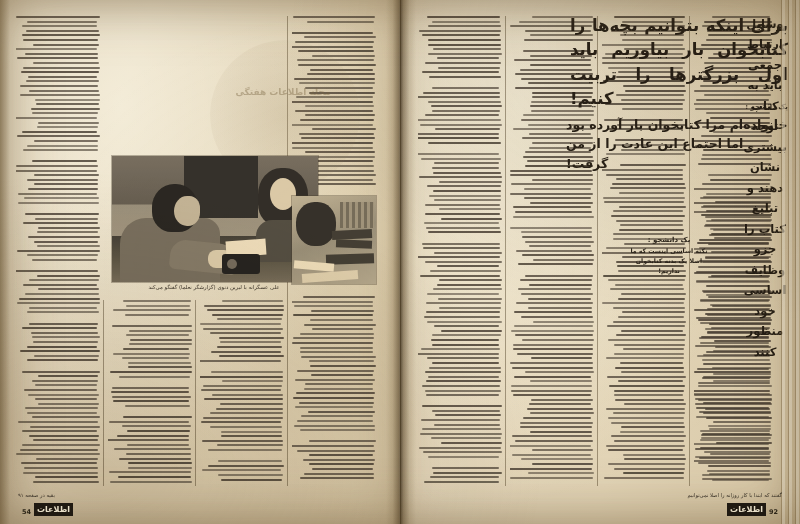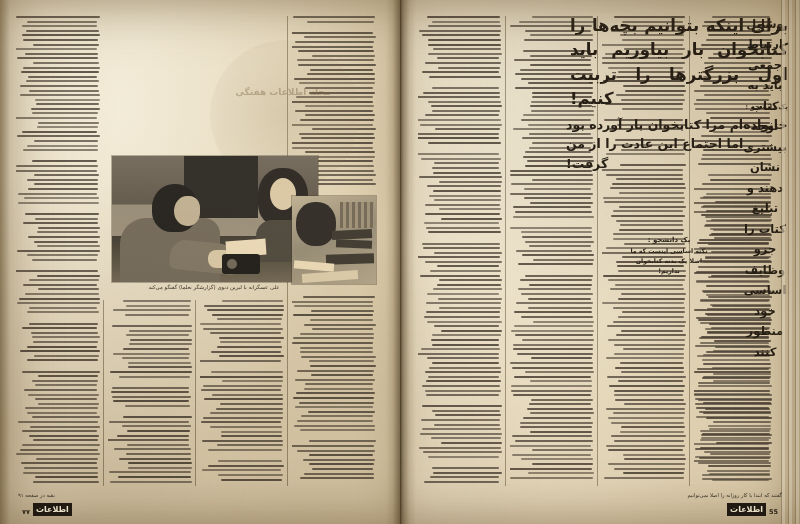--- a/index.html
+++ b/index.html
@@ -561,21 +561,21 @@
     </div>
 
   <div class="rule-v" style="left:103px;top:300px;height:186px;"></div>
   <div class="rule-v" style="left:195px;top:300px;height:186px;"></div>
   <div class="rule-v" style="left:287px;top:16px;height:470px;"></div>
 
   <div class="contd" id="contd-left">بقیه در صفحه ۹۱</div>
 
   <div class="folio" id="folio-left">
     <span class="logo">اطلاعات</span>
-    <span class="pageno">۷۷</span>
+    <span class="pageno">54</span>
   </div>
 
   <div id="rp-headline">وسایل ارتباط جمعی باید به کتاب توجه بیشتری نشان دهند و تبلیغ کتاب را جزو وظایف اساسی خود منظور کنند</div>
 
   <div id="rp-quote">
     <div class="q-kick">یک دانشجو :</div>
     <div class="q-body">نکته اساسی اینست که ما اصلا یک بدنه کتابخوان نداریم!</div>
   </div>
 
   <div class="col" id="rcol-1" style="left:418px;top:16px;width:84px;height:470px;">
@@ -1051,21 +1051,21 @@
     </div>
 
   <div class="rule-v" style="left:505px;top:16px;height:470px;"></div>
   <div class="rule-v" style="left:597px;top:16px;height:470px;"></div>
   <div class="rule-v" style="left:689px;top:16px;height:470px;"></div>
 
   <div class="contd" id="contd-right">گفتند که ابتدا با کار روزانه را اصلا نمی‌توانیم</div>
 
   <div class="folio" id="folio-right">
     <span class="logo">اطلاعات</span>
-    <span class="pageno">55</span>
+    <span class="pageno">92</span>
   </div>
 
   <div id="gutter"></div>
   <div id="gutter-line"></div>
   <div id="edge-right"></div>
   <div id="edge-left"></div>
   <div id="grain"></div>
   <div id="vignette"></div>
 </div>
 

